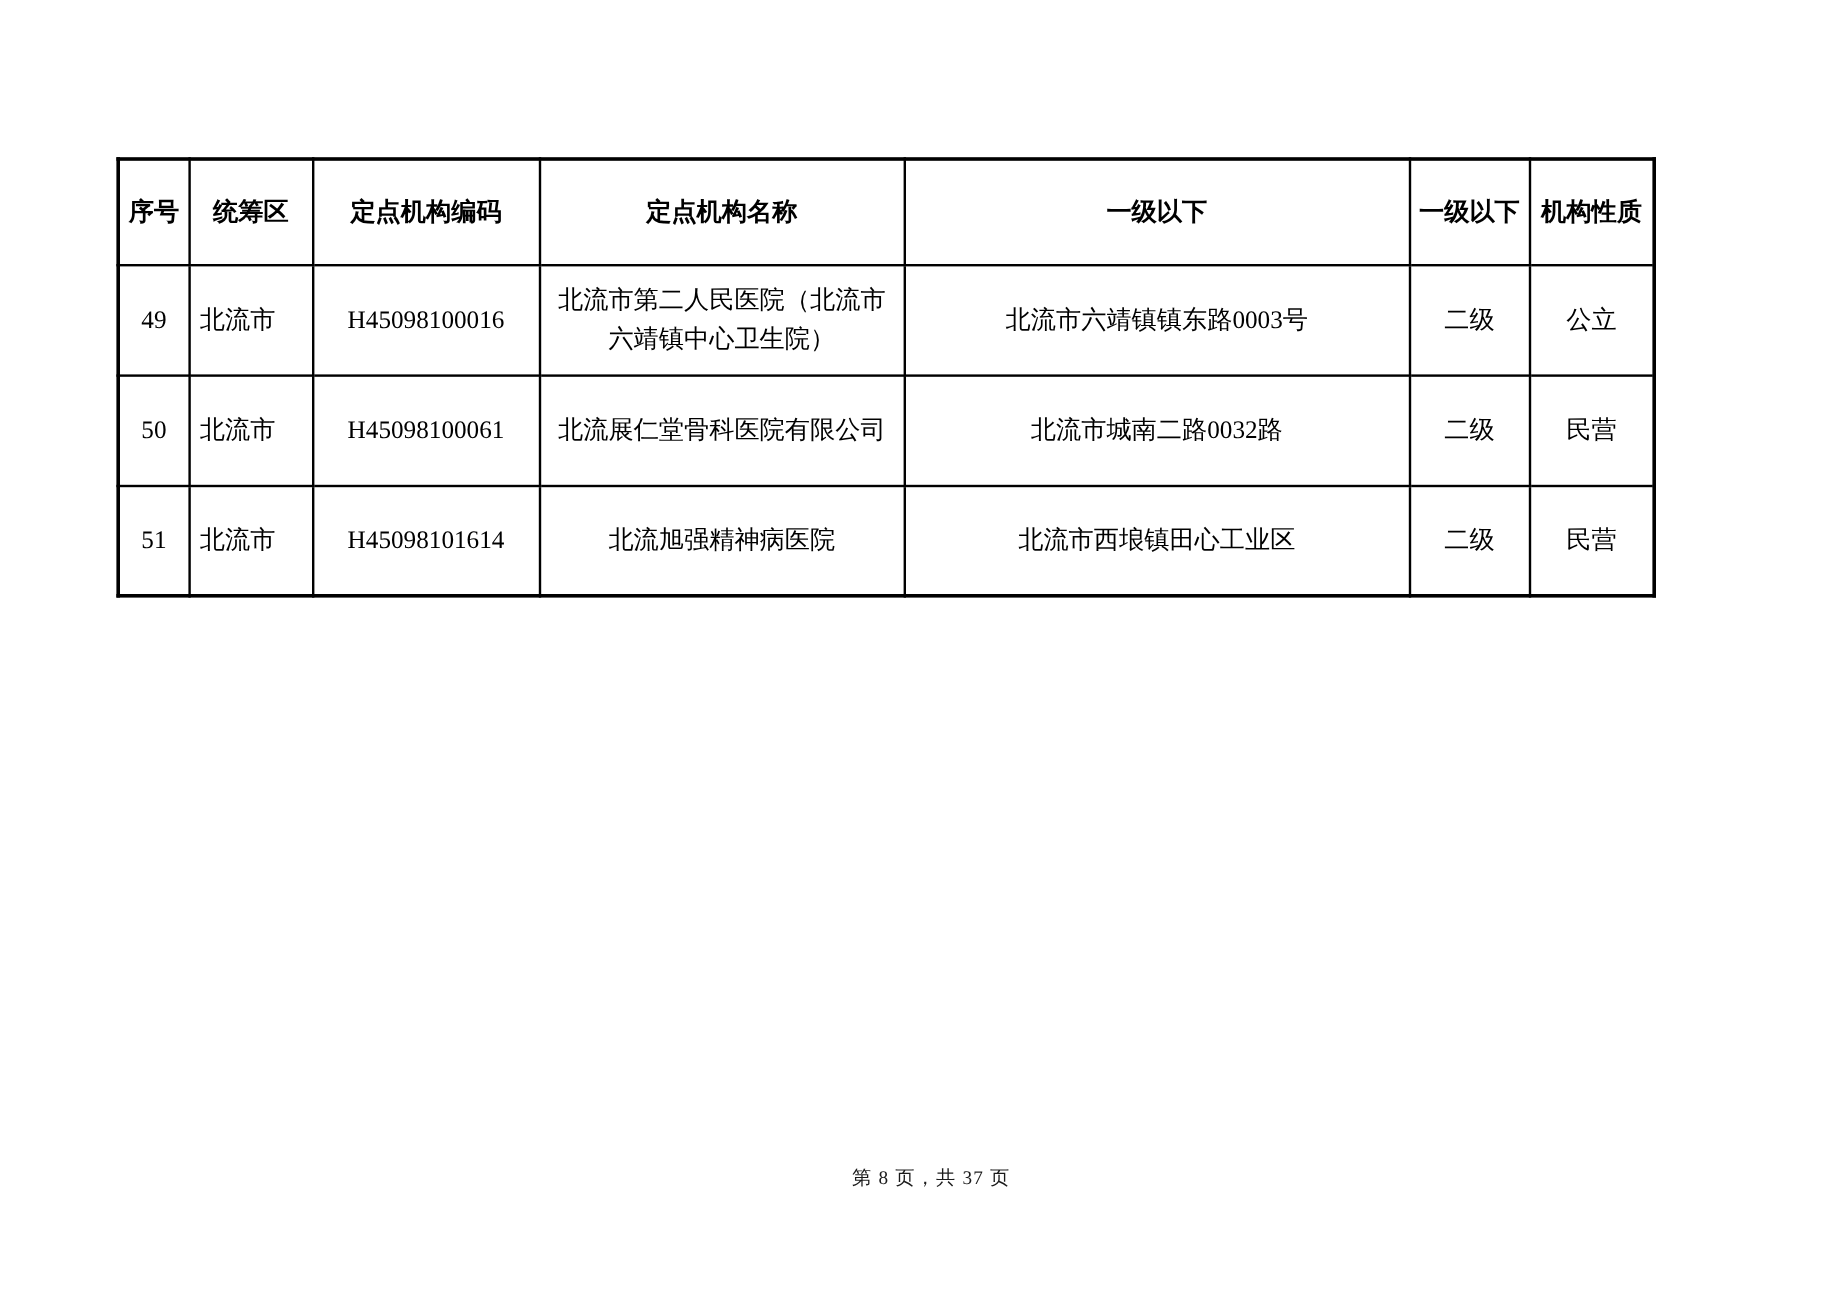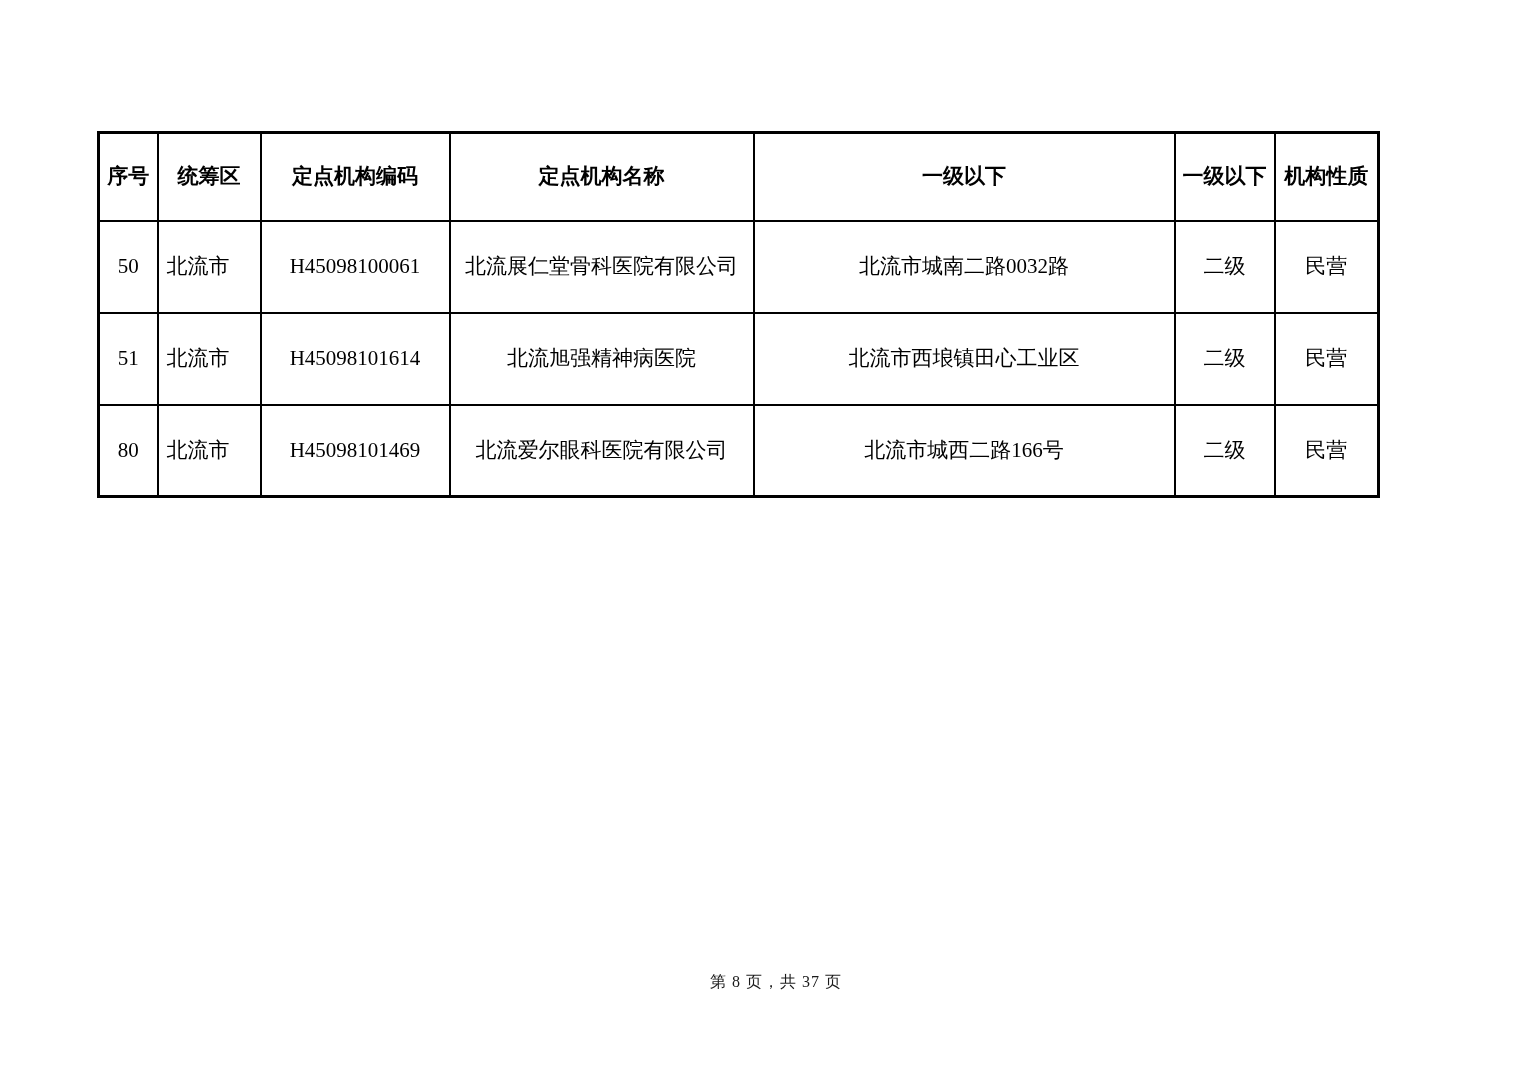--- a/index.html
+++ b/index.html
@@ -81,44 +81,44 @@
         <th>统筹区</th>
         <th>定点机构编码</th>
         <th>定点机构名称</th>
         <th>一级以下</th>
         <th>一级以下</th>
         <th>机构性质</th>
       </tr>
     </thead>
     <tbody>
       <tr>
+        <td class="c-seq">49</td>
+        <td class="c-region">北流市</td>
+        <td class="c-code">H45098100016</td>
+        <td class="c-name">北流市第二人民医院（北流市六靖镇中心卫生院）</td>
+        <td class="c-address">北流市六靖镇镇东路0003号</td>
+        <td class="c-level">二级</td>
+        <td class="c-nature">公立</td>
+      </tr>
+      <tr>
         <td class="c-seq">50</td>
         <td class="c-region">北流市</td>
         <td class="c-code">H45098100061</td>
         <td class="c-name">北流展仁堂骨科医院有限公司</td>
         <td class="c-address">北流市城南二路0032路</td>
         <td class="c-level">二级</td>
         <td class="c-nature">民营</td>
       </tr>
       <tr>
         <td class="c-seq">51</td>
         <td class="c-region">北流市</td>
         <td class="c-code">H45098101614</td>
         <td class="c-name">北流旭强精神病医院</td>
         <td class="c-address">北流市西埌镇田心工业区</td>
         <td class="c-level">二级</td>
         <td class="c-nature">民营</td>
       </tr>
-      <tr>
-        <td class="c-seq">80</td>
-        <td class="c-region">北流市</td>
-        <td class="c-code">H45098101469</td>
-        <td class="c-name">北流爱尔眼科医院有限公司</td>
-        <td class="c-address">北流市城西二路166号</td>
-        <td class="c-level">二级</td>
-        <td class="c-nature">民营</td>
-      </tr>
     </tbody>
   </table>
 
   <div class="footer">第 8 页，共 37 页</div>
 
 </div>
 
 </body></html>

